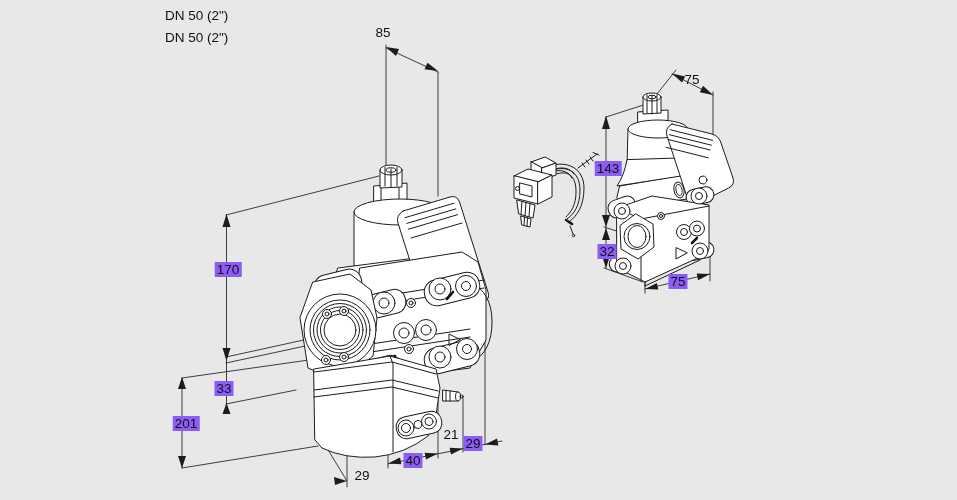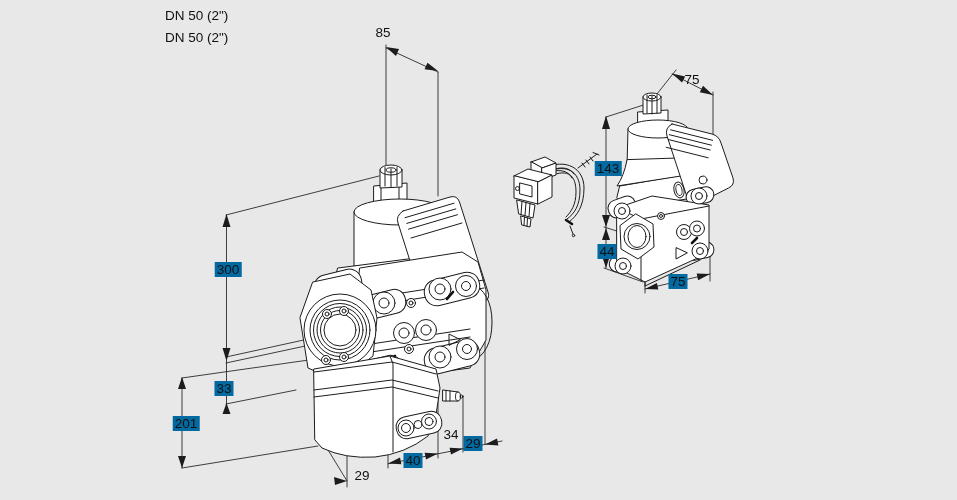--- a/index.html
+++ b/index.html
@@ -12,21 +12,21 @@
   }
   svg{position:absolute;left:0;top:0;}
   .lbl{
     position:absolute;
     font-size:13.5px;
     color:#111;
     white-space:nowrap;
     line-height:15px;
   }
   .lbl.center{transform:translateX(-50%);text-align:right;}
-  .lbl.masked{background:#0369a1;padding:0 2px;}
+  .lbl.masked{background:#8b5cf6;padding:0 2px;}
   .linework{stroke:#1c1c1c;fill:none;stroke-width:1;stroke-linejoin:round;stroke-linecap:round;}
   .thin{stroke:#2a2a2a;stroke-width:0.9;}
   .whitefill{fill:#ffffff;}
   .arrow{fill:#1c1c1c;stroke:none;}
   .tick{stroke:#111;stroke-width:2.6;}
 </style>
 </head>
 <body>
 
 <div class="stage">
@@ -292,26 +292,26 @@
     <polygon class="arrow" points="606,268 602,256 610,256"></polygon>
     <polygon class="arrow" points="645,289 658.3,289.5 656.9,282.9"></polygon>
     <polygon class="arrow" points="710,274 698.1,280.2 696.7,273.6"></polygon>
   </g>
 </svg>
 
 <div class="lbl" style="left:165px;top:8px">DN 50 (2")</div>
 <div class="lbl" style="left:165px;top:30px">DN 50 (2")</div>
 
 <div class="lbl center" style="left:383px;top:25px">85</div>
-<div class="lbl center masked" style="left:228px;top:262px">300</div>
+<div class="lbl center masked" style="left:228px;top:262px">170</div>
 <div class="lbl center masked" style="left:224px;top:381px">33</div>
 <div class="lbl center masked" style="left:186px;top:416px">201</div>
 <div class="lbl center" style="left:362px;top:468px">29</div>
 <div class="lbl center masked" style="left:413px;top:453px">40</div>
-<div class="lbl center" style="left:451px;top:427px">34</div>
+<div class="lbl center" style="left:451px;top:427px">21</div>
 <div class="lbl center masked" style="left:473px;top:436px">29</div>
 
 <div class="lbl center" style="left:692px;top:72px">75</div>
 <div class="lbl center masked" style="left:608px;top:161px">143</div>
-<div class="lbl center masked" style="left:607px;top:244px">44</div>
+<div class="lbl center masked" style="left:607px;top:244px">32</div>
 <div class="lbl center masked" style="left:678px;top:274px">75</div>
 
 </div>
 
 </body></html>

